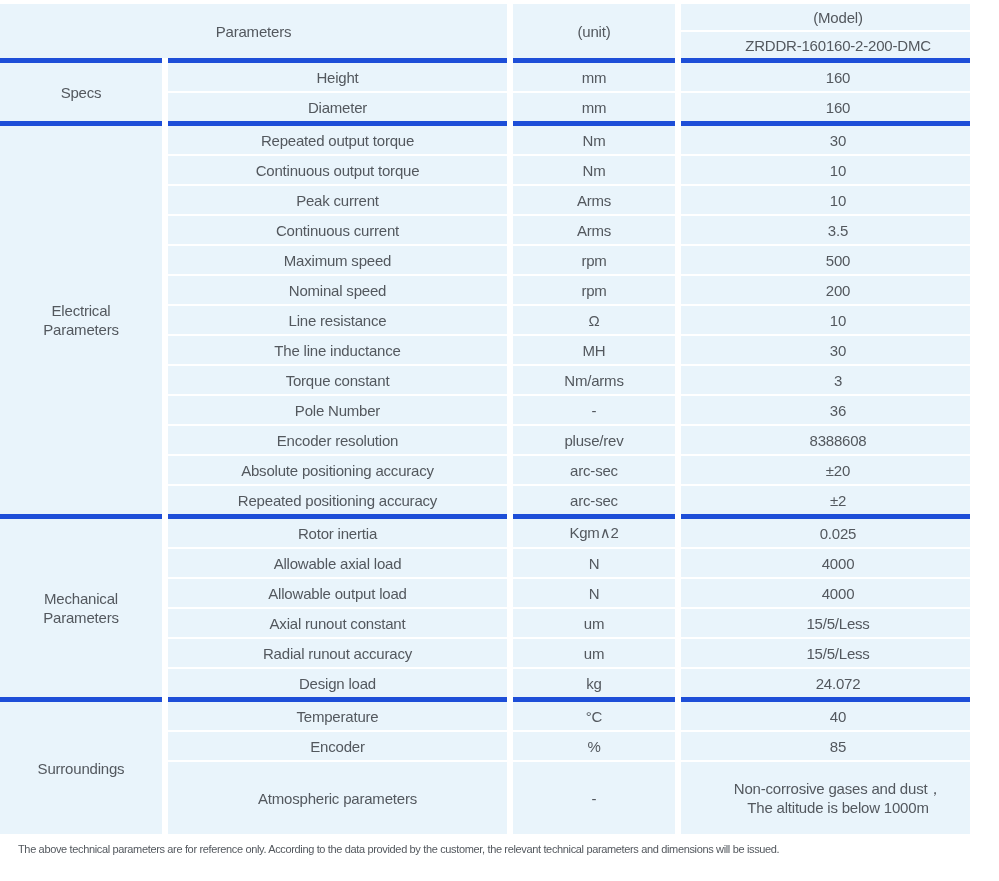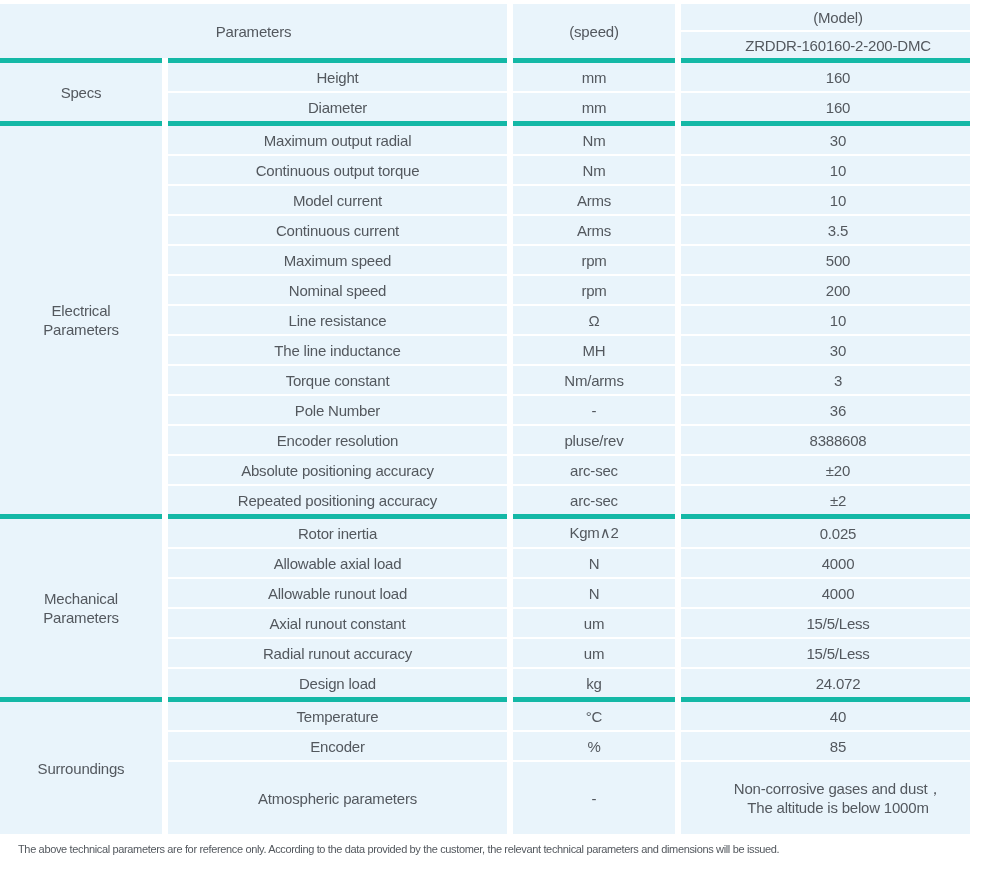--- a/index.html
+++ b/index.html
@@ -43,21 +43,21 @@
     font-size: 19px;
   }
   td.hdr-params {
     padding-left: 85px; 
   }
   td.hdr-model-value {
     font-size: 15px;
   }
   tbody td { height: 28px; }
   tbody tr.tall td { height: 72px; }
-  tbody tr.section-start td { border-top: 5px solid #14b8a6; }
+  tbody tr.section-start td { border-top: 5px solid #1d4ed8; }
   td.cat {
     white-space: pre-line;
     line-height: 19px;
   }
   td.param {
     text-align: left;
     padding-left: 27px;
   }
   td.val {
     white-space: pre-line;
@@ -79,21 +79,21 @@
   <table class="spec">
     <colgroup>
       <col style="width:165px">
       <col style="width:345px">
       <col style="width:168px">
       <col style="width:317px">
     </colgroup>
     <thead>
       <tr>
         <td colspan="2" rowspan="2" class="hdr-main hdr-params">Parameters</td>
-        <td rowspan="2" class="hdr-main">(speed)</td>
+        <td rowspan="2" class="hdr-main">(unit)</td>
         <td class="hdr-main">(Model)</td>
       </tr>
       <tr>
         <td class="hdr-model-value">ZRDDR-160160-2-200-DMC</td>
       </tr>
     </thead>
     <tbody>
 
     <tr class="section-start">
           <td class="cat" rowspan="2">Specs</td>
@@ -102,31 +102,31 @@
           <td class="val">160</td>
         </tr>
         <tr>
           <td class="param">Diameter</td>
           <td class="unit">mm</td>
           <td class="val">160</td>
         </tr>
         <tr class="section-start">
           <td class="cat" rowspan="13">Electrical
 Parameters</td>
-          <td class="param">Maximum output radial</td>
+          <td class="param">Repeated output torque</td>
           <td class="unit">Nm</td>
           <td class="val">30</td>
         </tr>
         <tr>
           <td class="param">Continuous output torque</td>
           <td class="unit">Nm</td>
           <td class="val">10</td>
         </tr>
         <tr>
-          <td class="param">Model current</td>
+          <td class="param">Peak current</td>
           <td class="unit">Arms</td>
           <td class="val">10</td>
         </tr>
         <tr>
           <td class="param">Continuous current</td>
           <td class="unit">Arms</td>
           <td class="val">3.5</td>
         </tr>
         <tr>
           <td class="param">Maximum speed</td>
@@ -179,21 +179,21 @@
           <td class="param">Rotor inertia</td>
           <td class="unit">Kgm∧2</td>
           <td class="val">0.025</td>
         </tr>
         <tr>
           <td class="param">Allowable axial load</td>
           <td class="unit">N</td>
           <td class="val">4000</td>
         </tr>
         <tr>
-          <td class="param">Allowable runout load</td>
+          <td class="param">Allowable output load</td>
           <td class="unit">N</td>
           <td class="val">4000</td>
         </tr>
         <tr>
           <td class="param">Axial runout constant</td>
           <td class="unit">um</td>
           <td class="val">15/5/Less</td>
         </tr>
         <tr>
           <td class="param">Radial runout accuracy</td>

